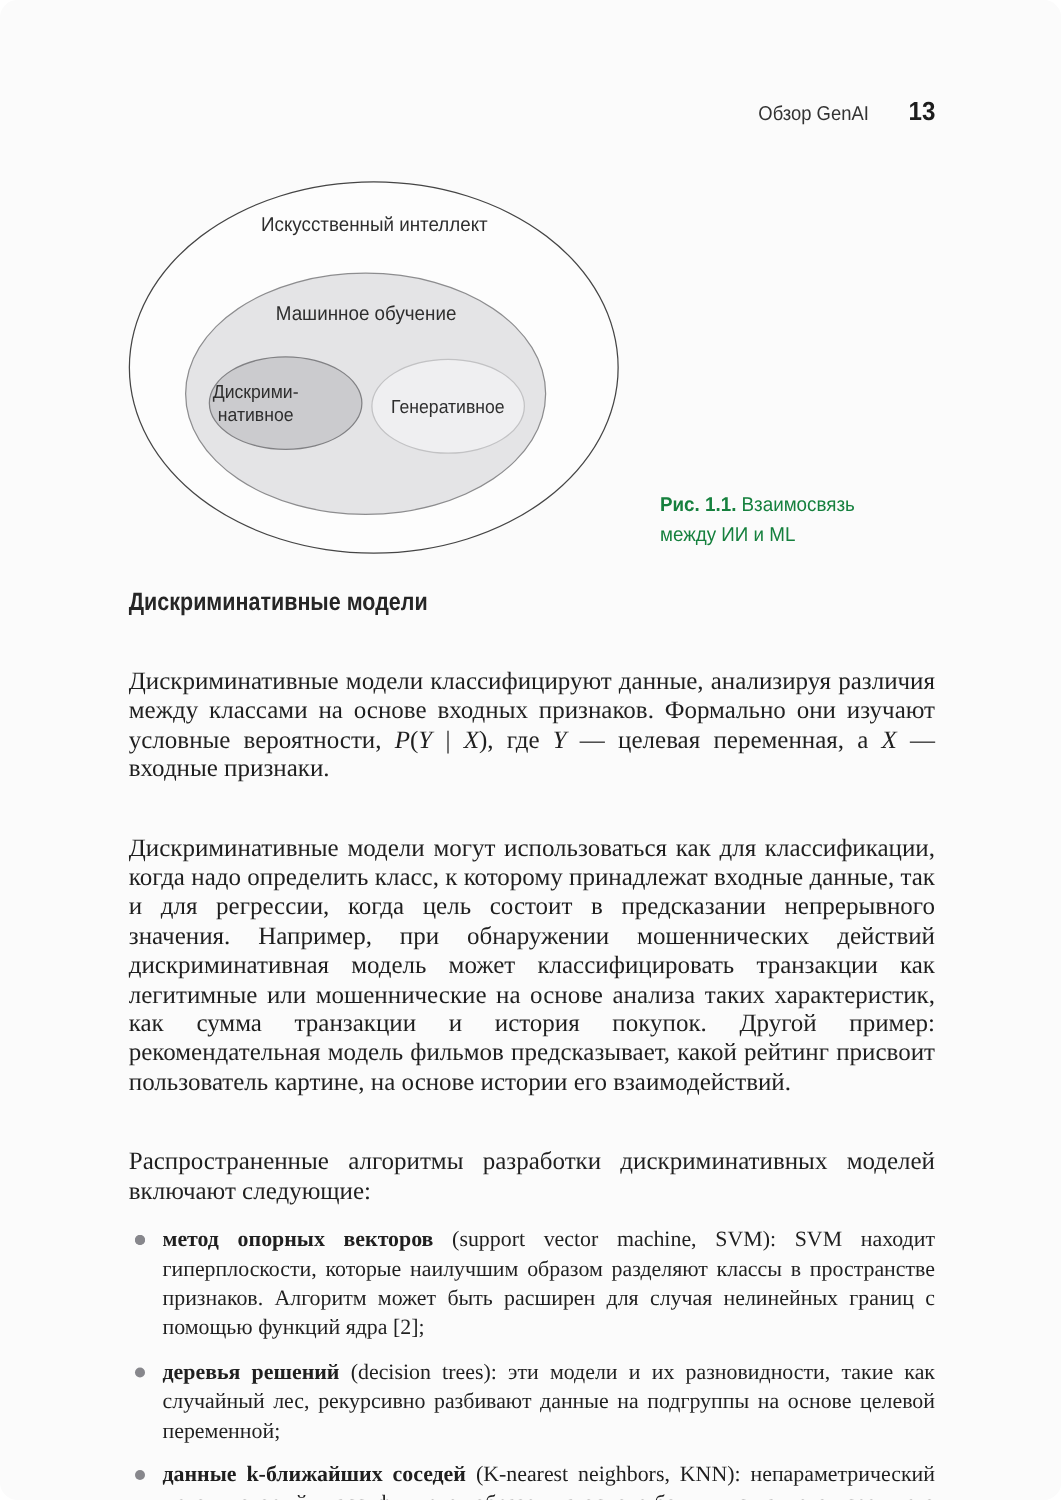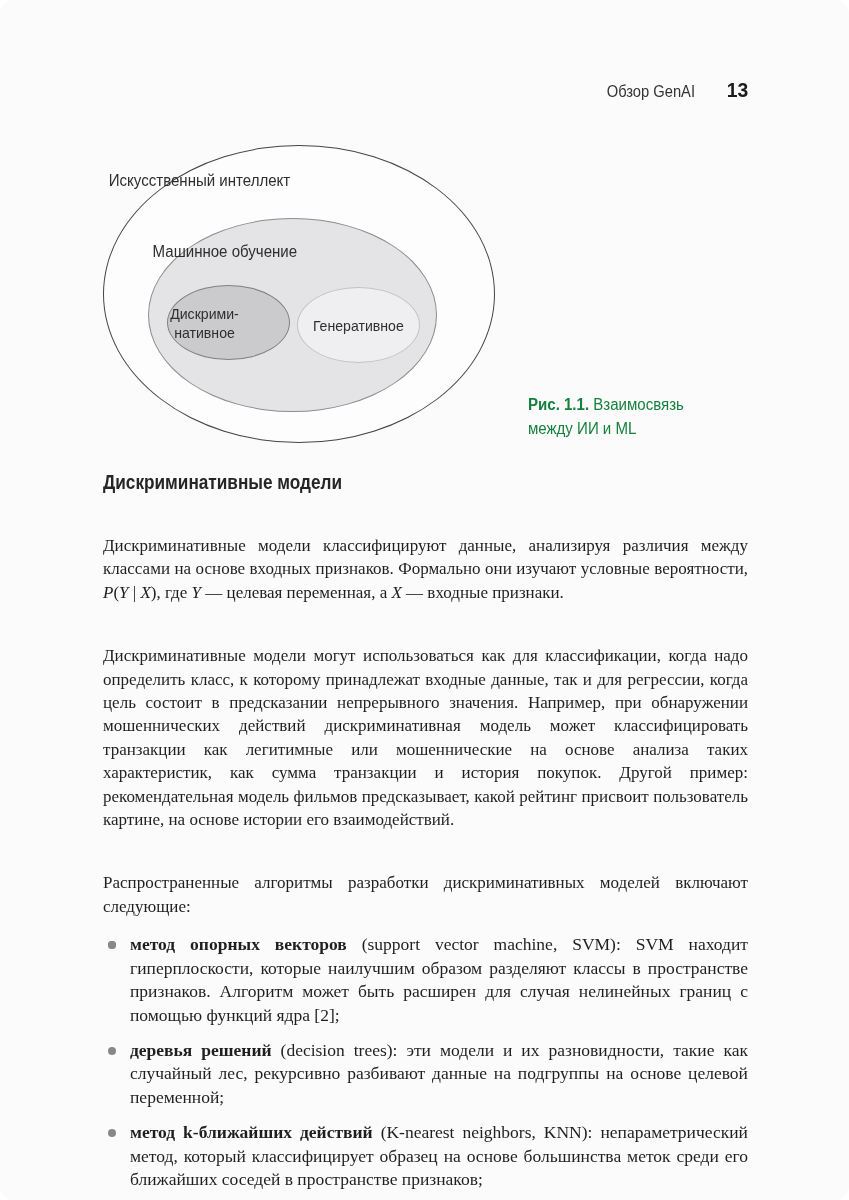--- a/index.html
+++ b/index.html
@@ -17,35 +17,35 @@
   .running-head{position:absolute;top:78px;left:103px;width:645px;display:flex;justify-content:flex-end;align-items:baseline;gap:30px;}
   .rh-title{font-family:"Liberation Sans",sans-serif;font-size:16px;color:#333;display:inline-block;transform:scaleX(.92);transform-origin:right;}
   .rh-num{font-family:"Liberation Sans",sans-serif;font-size:21px;font-weight:bold;color:#1c1c1c;display:inline-block;transform:scaleX(.92);transform-origin:right;}
 
   
   .ellipse{position:absolute;border-radius:50%;}
   .el-outer{left:103px;top:145px;width:392px;height:298px;border:1.5px solid var(--outer_border);background:#fdfdfd;}
   .el-ml{left:148px;top:218px;width:289px;height:194px;border:1px solid var(--ml_border);background:var(--ml_fill);}
   .el-disc{left:167px;top:285px;width:123px;height:75px;border:1px solid var(--disc_border);background:var(--disc_fill);display:flex;align-items:center;justify-content:flex-start;}
   .el-gen{left:297px;top:287px;width:123px;height:76px;border:1px solid var(--gen_border);background:var(--gen_fill);display:flex;align-items:center;justify-content:center;}
-  .diagram-label{position:absolute;text-align:left;font-family:"Liberation Sans",sans-serif;color:var(--label_ink);}
+  .diagram-label{position:absolute;text-align:center;font-family:"Liberation Sans",sans-serif;color:var(--label_ink);}
   .lbl-ai{left:103px;top:172px;width:392px;font-size:16px;}
   .lbl-ml{left:148px;top:243px;width:289px;font-size:16px;}
   .lbl-in{font-family:"Liberation Sans",sans-serif;font-size:15px;line-height:19px;color:var(--label_ink);text-align:center;display:inline-block;transform:scaleX(.94);}
   .lbl-ai span,.lbl-ml span{display:inline-block;transform:scaleX(.94);}
 
   
   .figure-caption{position:absolute;left:528px;top:393px;width:240px;font-family:"Liberation Sans",sans-serif;font-size:16px;line-height:24px;color:#15803d;}
   .figure-caption .line{display:block;transform:scaleX(.94);transform-origin:left;white-space:nowrap;}
   .cap-num{font-weight:bold;}
 
   
   .content{position:absolute;left:103px;top:470px;width:645px;color:var(--ink);}
   .section-heading{font-family:"Liberation Sans",sans-serif;font-size:20px;font-weight:bold;color:var(--heading_ink);line-height:24px;transform:scaleX(.86);transform-origin:left;white-space:nowrap;margin-bottom:9px;}
-  .content p{font-size:17px;line-height:23.4px;text-align:justify;margin-bottom:13px;margin-top:40px;}
+  .content p{font-size:20px;line-height:23.4px;text-align:justify;margin-bottom:13px;margin-top:40px;}
   .content .i{font-style:italic;}
   .content .b{font-weight:bold;}
   ul.bullets{list-style:none;margin-top:15px;}
   ul.bullets li{position:relative;padding-left:27px;font-size:17.5px;line-height:23.4px;text-align:justify;margin-bottom:12px;}
   .bullet-dot{position:absolute;left:5px;top:8px;width:8px;height:8px;border-radius:50%;background:var(--bullet_dot);}
 </style>
 </head>
 <body>
 
 <div class="page">
@@ -78,17 +78,17 @@
 
   <div class="content">
     <h2 class="section-heading">Дискриминативные модели</h2>
     <p><span>Дискриминативные модели классифицируют данные, анализируя различия между классами на основе входных признаков. Формально они изучают условные вероятности, </span><span class="i">P</span><span>(</span><span class="i">Y</span><span> | </span><span class="i">X</span><span>), где </span><span class="i">Y</span><span> — целевая переменная, а </span><span class="i">X</span><span> — входные признаки.</span></p>
     <p><span>Дискриминативные модели могут использоваться как для классификации, когда надо определить класс, к которому принадлежат входные данные, так и для регрессии, когда цель состоит в предсказании непрерывного значения. Например, при обнаружении мошеннических действий дискриминативная модель может классифицировать транзакции как легитимные или мошеннические на основе анализа таких характеристик, как сумма транзакции и история покупок. Другой пример: рекомендательная модель фильмов предсказывает, какой рейтинг присвоит пользователь картине, на основе истории его взаимодействий.</span></p>
     <p><span>Распространенные алгоритмы разработки дискриминативных моделей включают следующие:</span></p>
     <ul class="bullets">
       <li><span class="bullet-dot"></span></li>
       <li><span class="bullet-dot"></span><span class="li-text"><span class="b">метод опорных векторов</span><span> (support vector machine, SVM): SVM находит гиперплоскости, которые наилучшим образом разделяют классы в пространстве признаков. Алгоритм может быть расширен для случая нелинейных границ с помощью функций ядра [2];</span></span></li>
       <li><span class="bullet-dot"></span><span class="li-text"><span class="b">деревья решений</span><span> (decision trees): эти модели и их разновидности, такие как случайный лес, рекурсивно разбивают данные на подгруппы на основе целевой переменной;</span></span></li>
-      <li><span class="bullet-dot"></span><span class="li-text"><span class="b">метод k-ближайших действий</span><span> (K-nearest neighbors, KNN): непараметрический метод, который классифицирует образец на основе большинства меток среди его ближайших соседей в пространстве признаков;</span></span></li>
+      <li><span class="bullet-dot"></span><span class="li-text"><span class="b">данные k-ближайших соседей</span><span> (K-nearest neighbors, KNN): непараметрический метод, который классифицирует образец на основе большинства меток среди его ближайших соседей в пространстве признаков;</span></span></li>
     </ul>
   </div>
 
 </div>
 
 </body></html>

